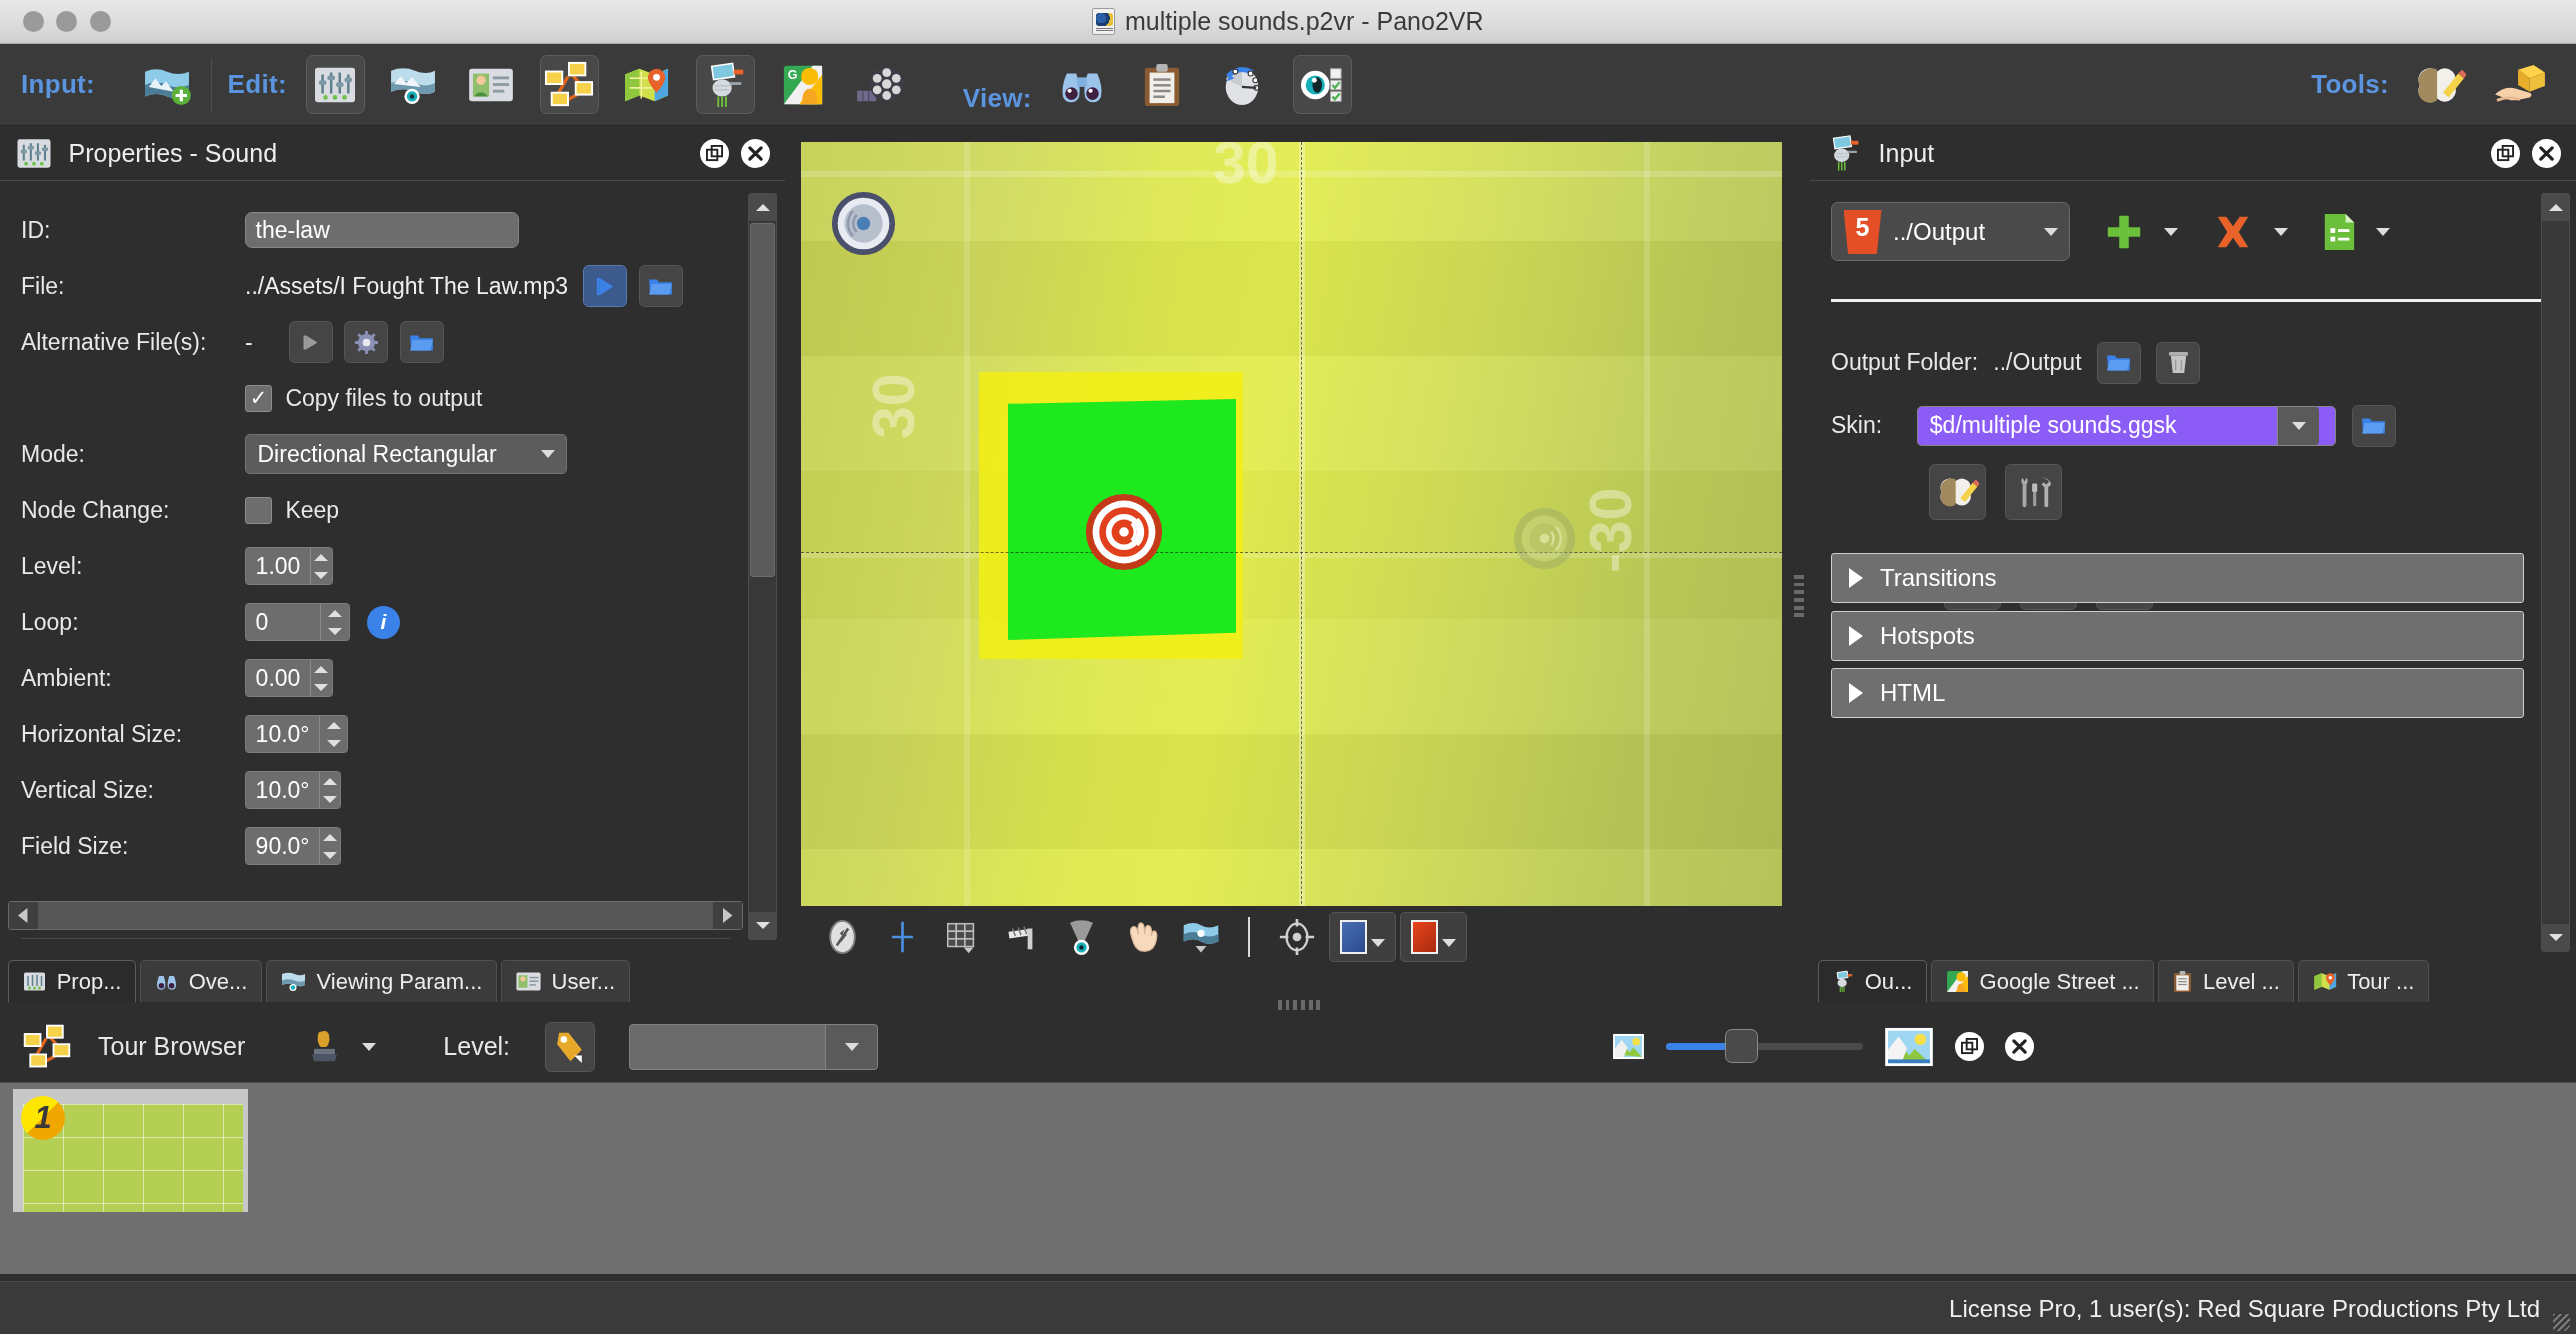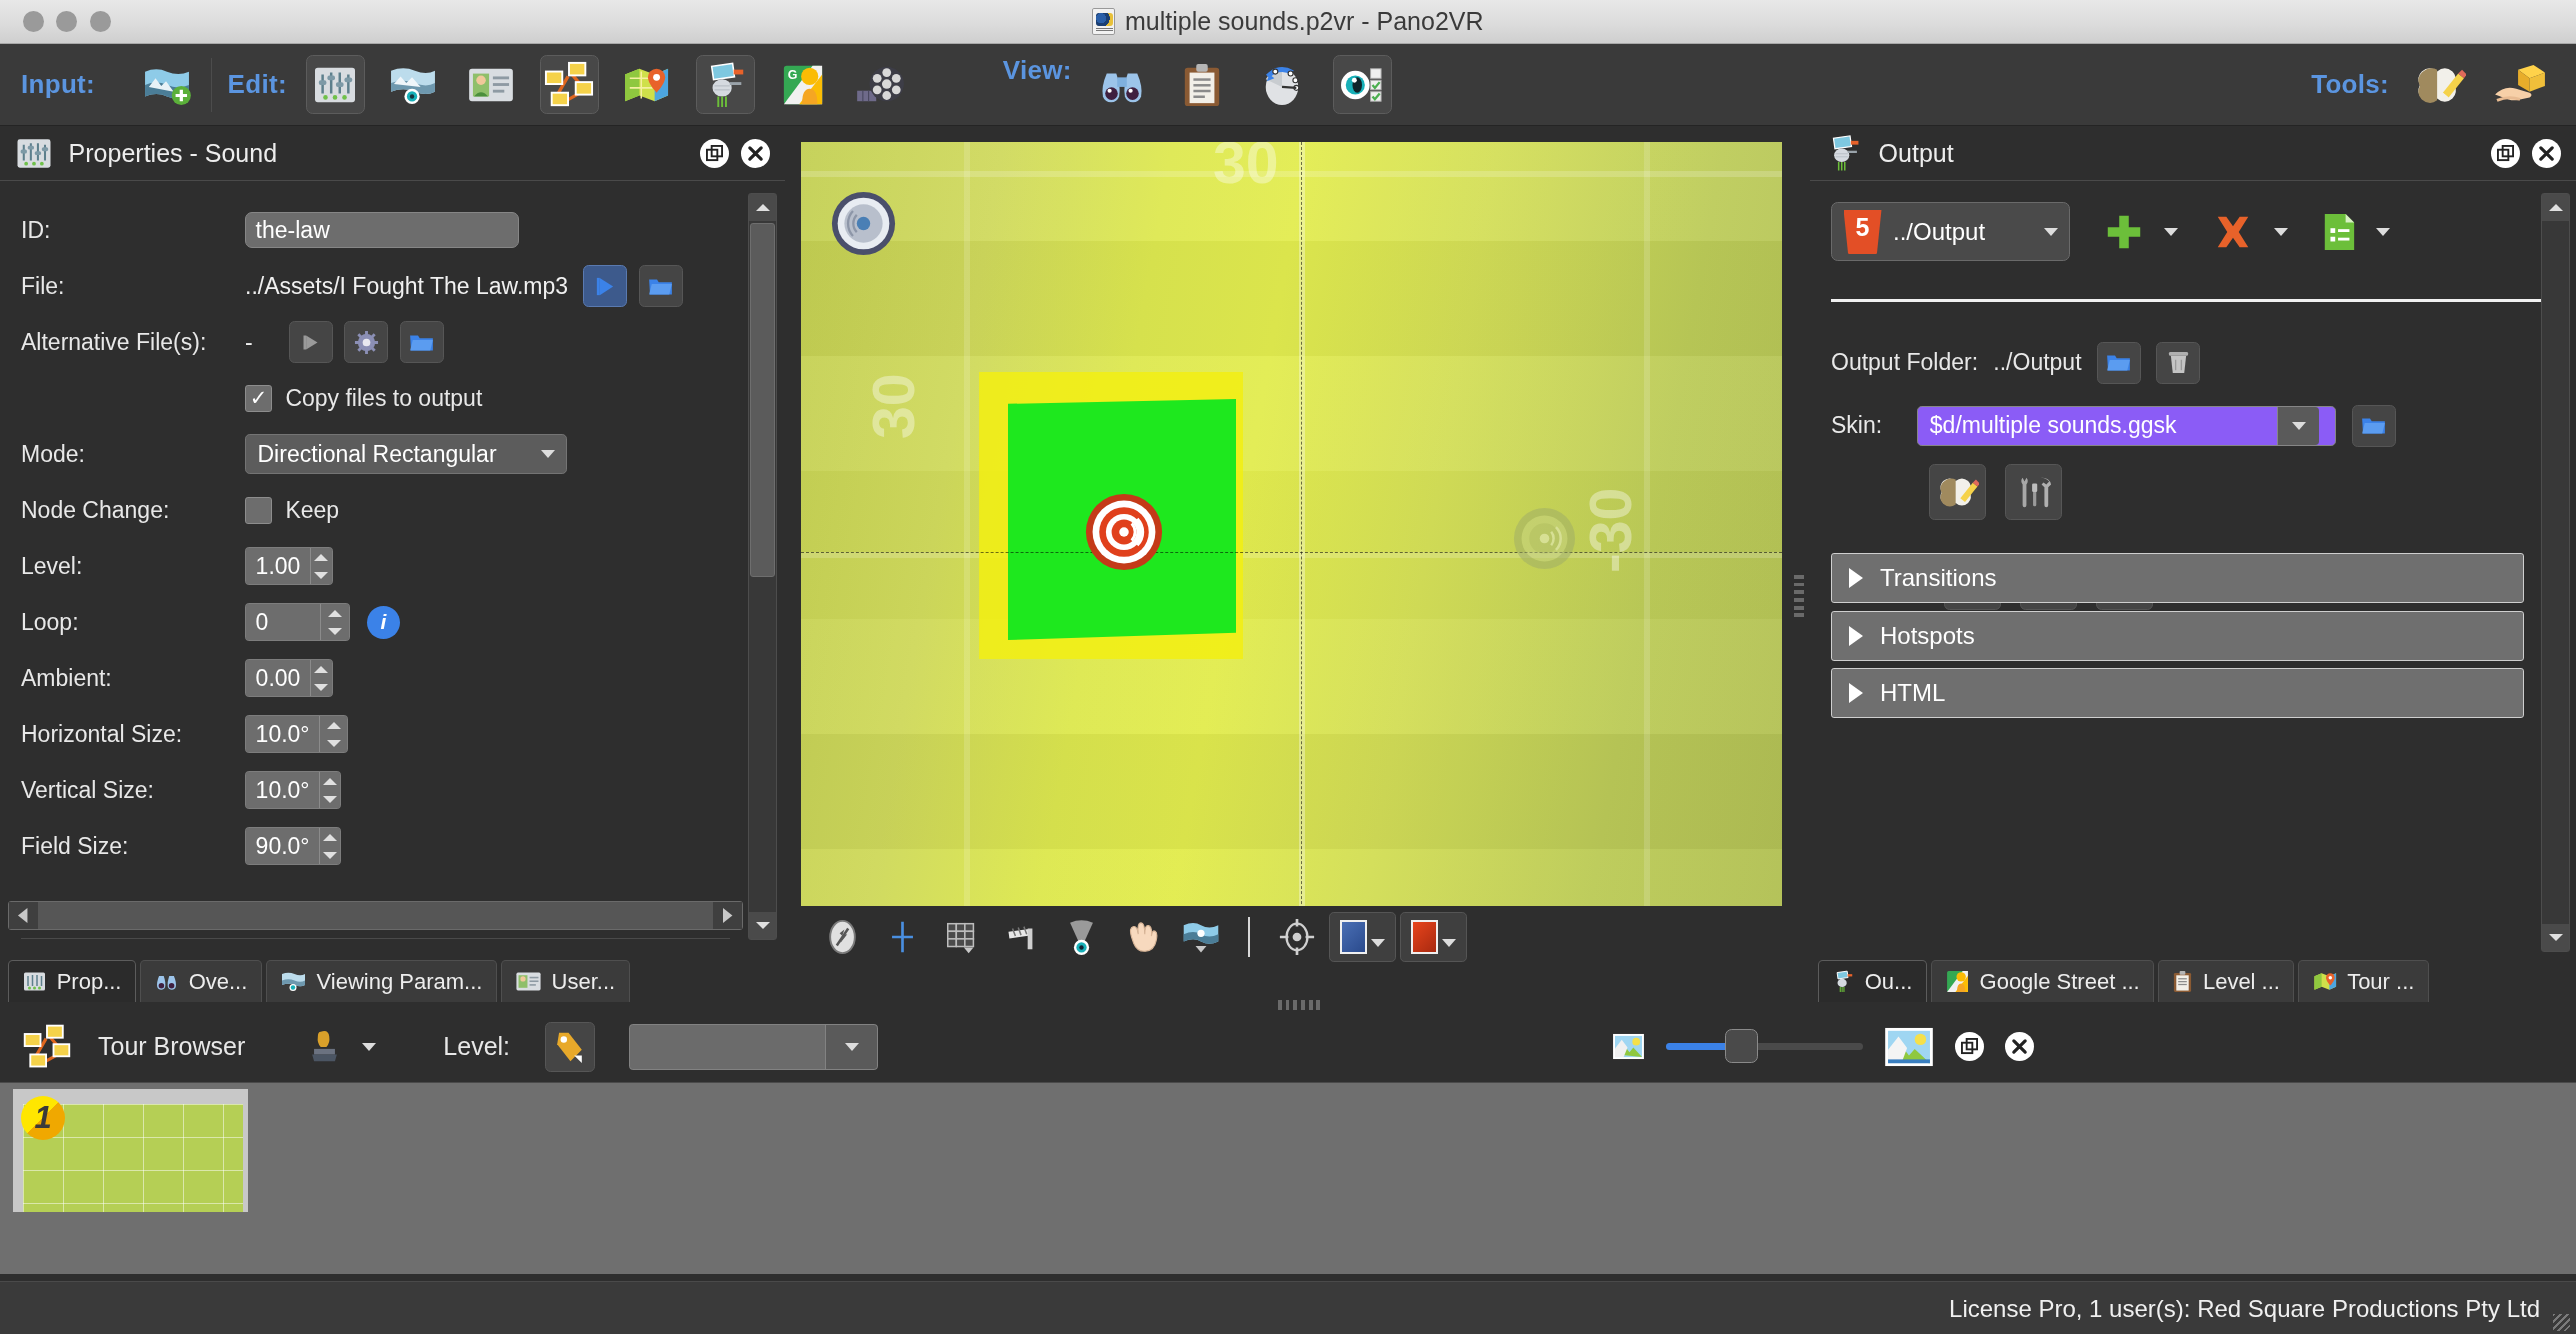--- a/index.html
+++ b/index.html
@@ -352,21 +352,21 @@
             <circle cx="43" cy="15" r="4.6"></circle>
             <circle cx="43" cy="27" r="4.6"></circle>
             <circle cx="33" cy="33" r="4.6"></circle>
             <circle cx="23" cy="27" r="4.6"></circle>
             <circle cx="23" cy="15" r="4.6"></circle>
           </g>
       </svg>
     </div>
   </div>
 
-  <div style="display:flex;align-items:flex-start;gap:21px;margin-left:92px;">
+  <div style="display:flex;align-items:flex-end;gap:21px;margin-left:52px;">
     <span class="tb-label">View:</span>
 
     <div class="tb-btn">
       <svg width="52" height="42" viewBox="0 0 54 44">
         <path d="M11 10 q-6 14 -4 24 a9 9 0 0 0 17 0 q2 -10 -3 -24z" fill="#9cc4ea"></path>
         <path d="M43 10 q6 14 4 24 a9 9 0 0 1 -17 0 q-2 -10 3 -24z" fill="#9cc4ea"></path>
         <rect x="22" y="14" width="10" height="10" fill="#7fb0de"></rect>
         <circle cx="16" cy="31" r="6.6" fill="#3f2040"></circle>
           <circle cx="38" cy="31" r="6.6" fill="#3f2040"></circle>
         <circle cx="14" cy="28" r="2.2" fill="#fff"></circle>
@@ -873,21 +873,21 @@
       <rect x="34" y="9" width="10" height="5" fill="#e8622a"></rect>
       <ellipse cx="22" cy="28" rx="10" ry="9" fill="#d5dae0"></ellipse>
       <g stroke="#b9c0c6" stroke-width="1.3">
           <path d="M14 26 h16 M14 30 h16"></path>
         </g>
       <g stroke="#6cbf3a" stroke-width="2">
           <path d="M18 37 v11 M22 37 v11 M26 37 v11"></path>
         </g>
       <path d="M30 22 h12 v3 h-12z" fill="#9aa3aa"></path>
     </svg>
-    <span>Output</span>
+    <span>Input</span>
     <div class="panel-btns">
       <span class="circ">
         <svg width="17" height="17" viewBox="0 0 18 18">
             <rect x="1" y="5" width="11" height="11" fill="none" stroke="#222" stroke-width="2"></rect>
             <rect x="6" y="1" width="11" height="11" fill="none" stroke="#222" stroke-width="2"></rect>
           </svg>
       </span>
       <span class="circ">
         <svg width="17" height="17" viewBox="0 0 18 18">
             <path d="M3 3 L15 15 M15 3 L3 15" stroke="#222" stroke-width="3.4" stroke-linecap="round"></path>

